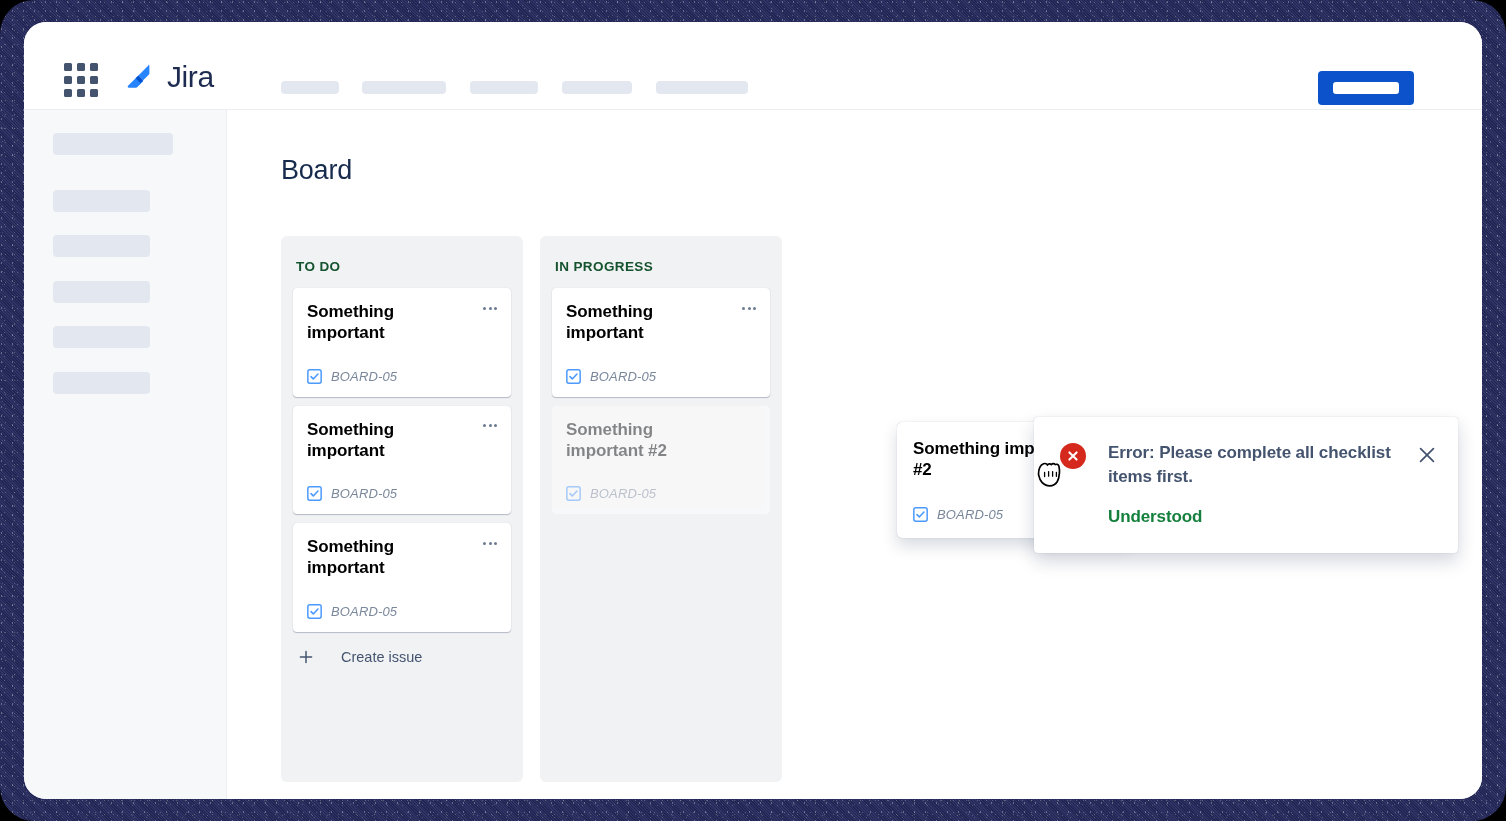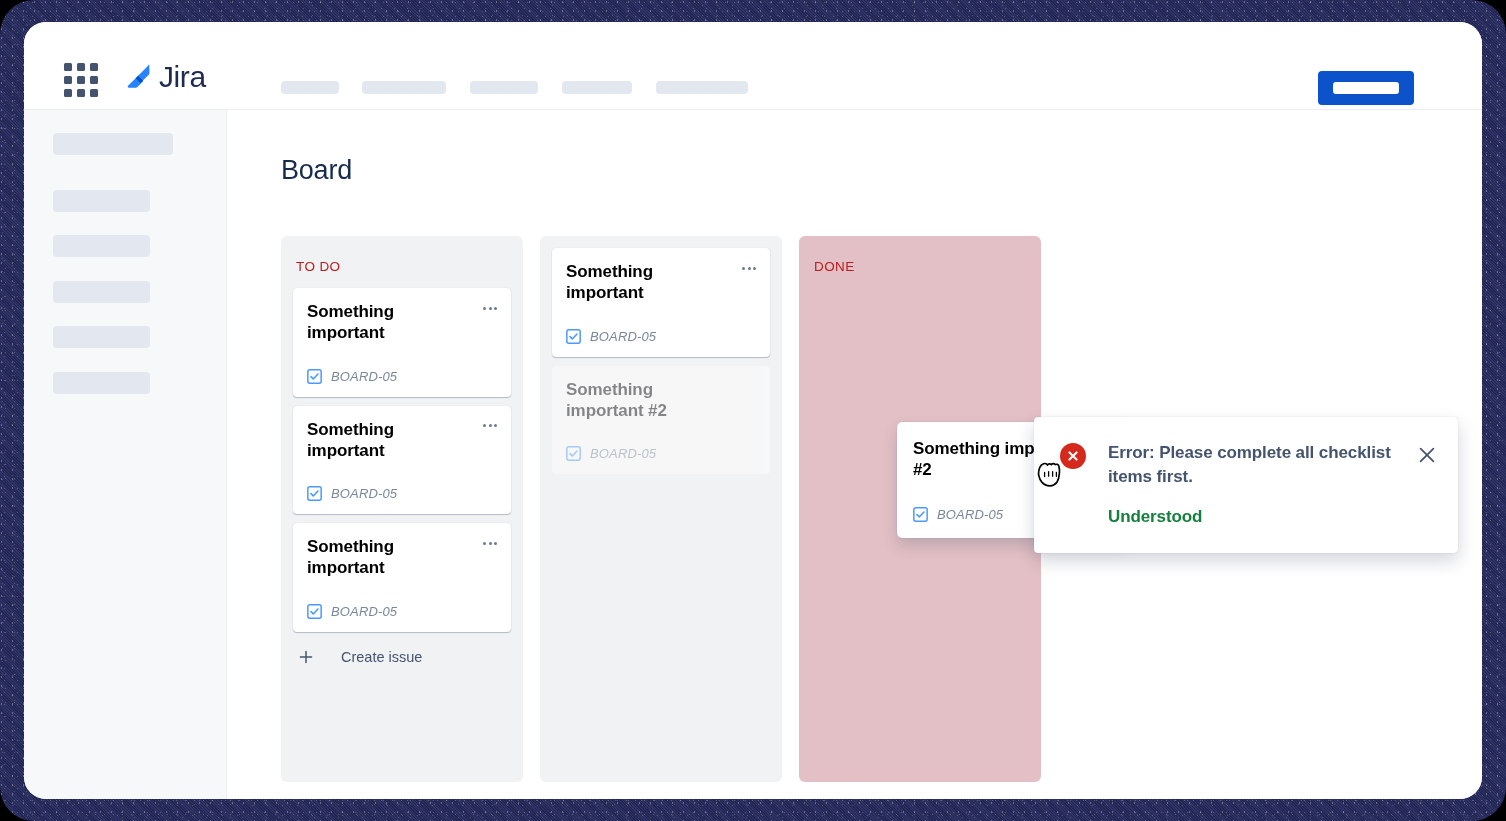--- a/index.html
+++ b/index.html
@@ -72,21 +72,21 @@
     width: 8px; height: 8px;
     background: #44546f;
     border-radius: 1.5px;
   }
 
   .brand {
     position: absolute;
     left: 100px; top: 40px;
     display: flex;
     align-items: flex-start;
-    gap: 5px;
+    gap: 13px;
     cursor: pointer;
   }
   .brand-mark { width: 30px; height: 30px; display: block; }
   .brand-word {
     font-size: 30px;
     font-weight: 400;
     color: #1e2b50;
     letter-spacing: -0.4px;
     line-height: 1;
   }
@@ -152,22 +152,22 @@
     background: #f1f2f4;
     padding: 12px 12px 0 12px;
     position: relative;
   }
   .column.to-do   { height: 546px; }
   .column.in-prog { height: 546px; }
   .column.done    { height: 546px; background: #e3c0c5; }
 
   .column-title {
     font-size: 13.5px;
-    font-weight: 400;
-    color: #b91c1c;
+    font-weight: 700;
+    color: #14532d;
     letter-spacing: 0.4px;
     padding: 11px 2px 14px 3px;
   }
 
   .card {
     background: #ffffff;
     border-radius: 4px;
     box-shadow: 0 1px 1px rgba(9,30,66,.25), 0 0 1px rgba(9,30,66,.18);
     padding: 13px 13px 13px 14px;
     margin-bottom: 9px;
@@ -400,20 +400,21 @@
 
         <button class="create-issue">
           <svg class="plus-icon" viewBox="0 0 16 16">
             <path d="M8 1.6v12.8M1.6 8h12.8" stroke="#44546f" stroke-width="1.7" stroke-linecap="round"></path>
           </svg>
           <span>Create issue</span>
         </button>
       </div>
 
       <div class="column in-prog">
+        <div class="column-title">IN PROGRESS</div>
 
         <div class="card">
           <div class="card-title">Something important</div>
           <div class="card-more">
               <i></i>
               <i></i>
               <i></i>
             </div>
           <div class="card-meta">
             <svg class="check-icon" viewBox="0 0 16 16">
@@ -429,23 +430,20 @@
           <div class="card-meta">
             <svg class="check-icon" viewBox="0 0 16 16">
               <rect x="0.9" y="0.9" width="14.2" height="14.2" rx="2" fill="#fff" stroke="#4c9aff" stroke-width="1.6"></rect>
               <path d="M4.3 8.2 6.7 10.6 11.7 5.4" fill="none" stroke="#4c9aff" stroke-width="1.7" stroke-linecap="round" stroke-linejoin="round"></path>
             </svg>
             <span class="card-key">BOARD-05</span>
           </div>
         </div>
       </div>
 
-      <div class="column done">
-        <div class="column-title">DONE</div>
-      </div>
 
     </div>
 
     <div class="drag-card">
       <div class="card-title">Something important #2</div>
       <div class="card-more" style="right:12px;top:13px;">
           <i></i>
           <i></i>
           <i></i>
         </div>

